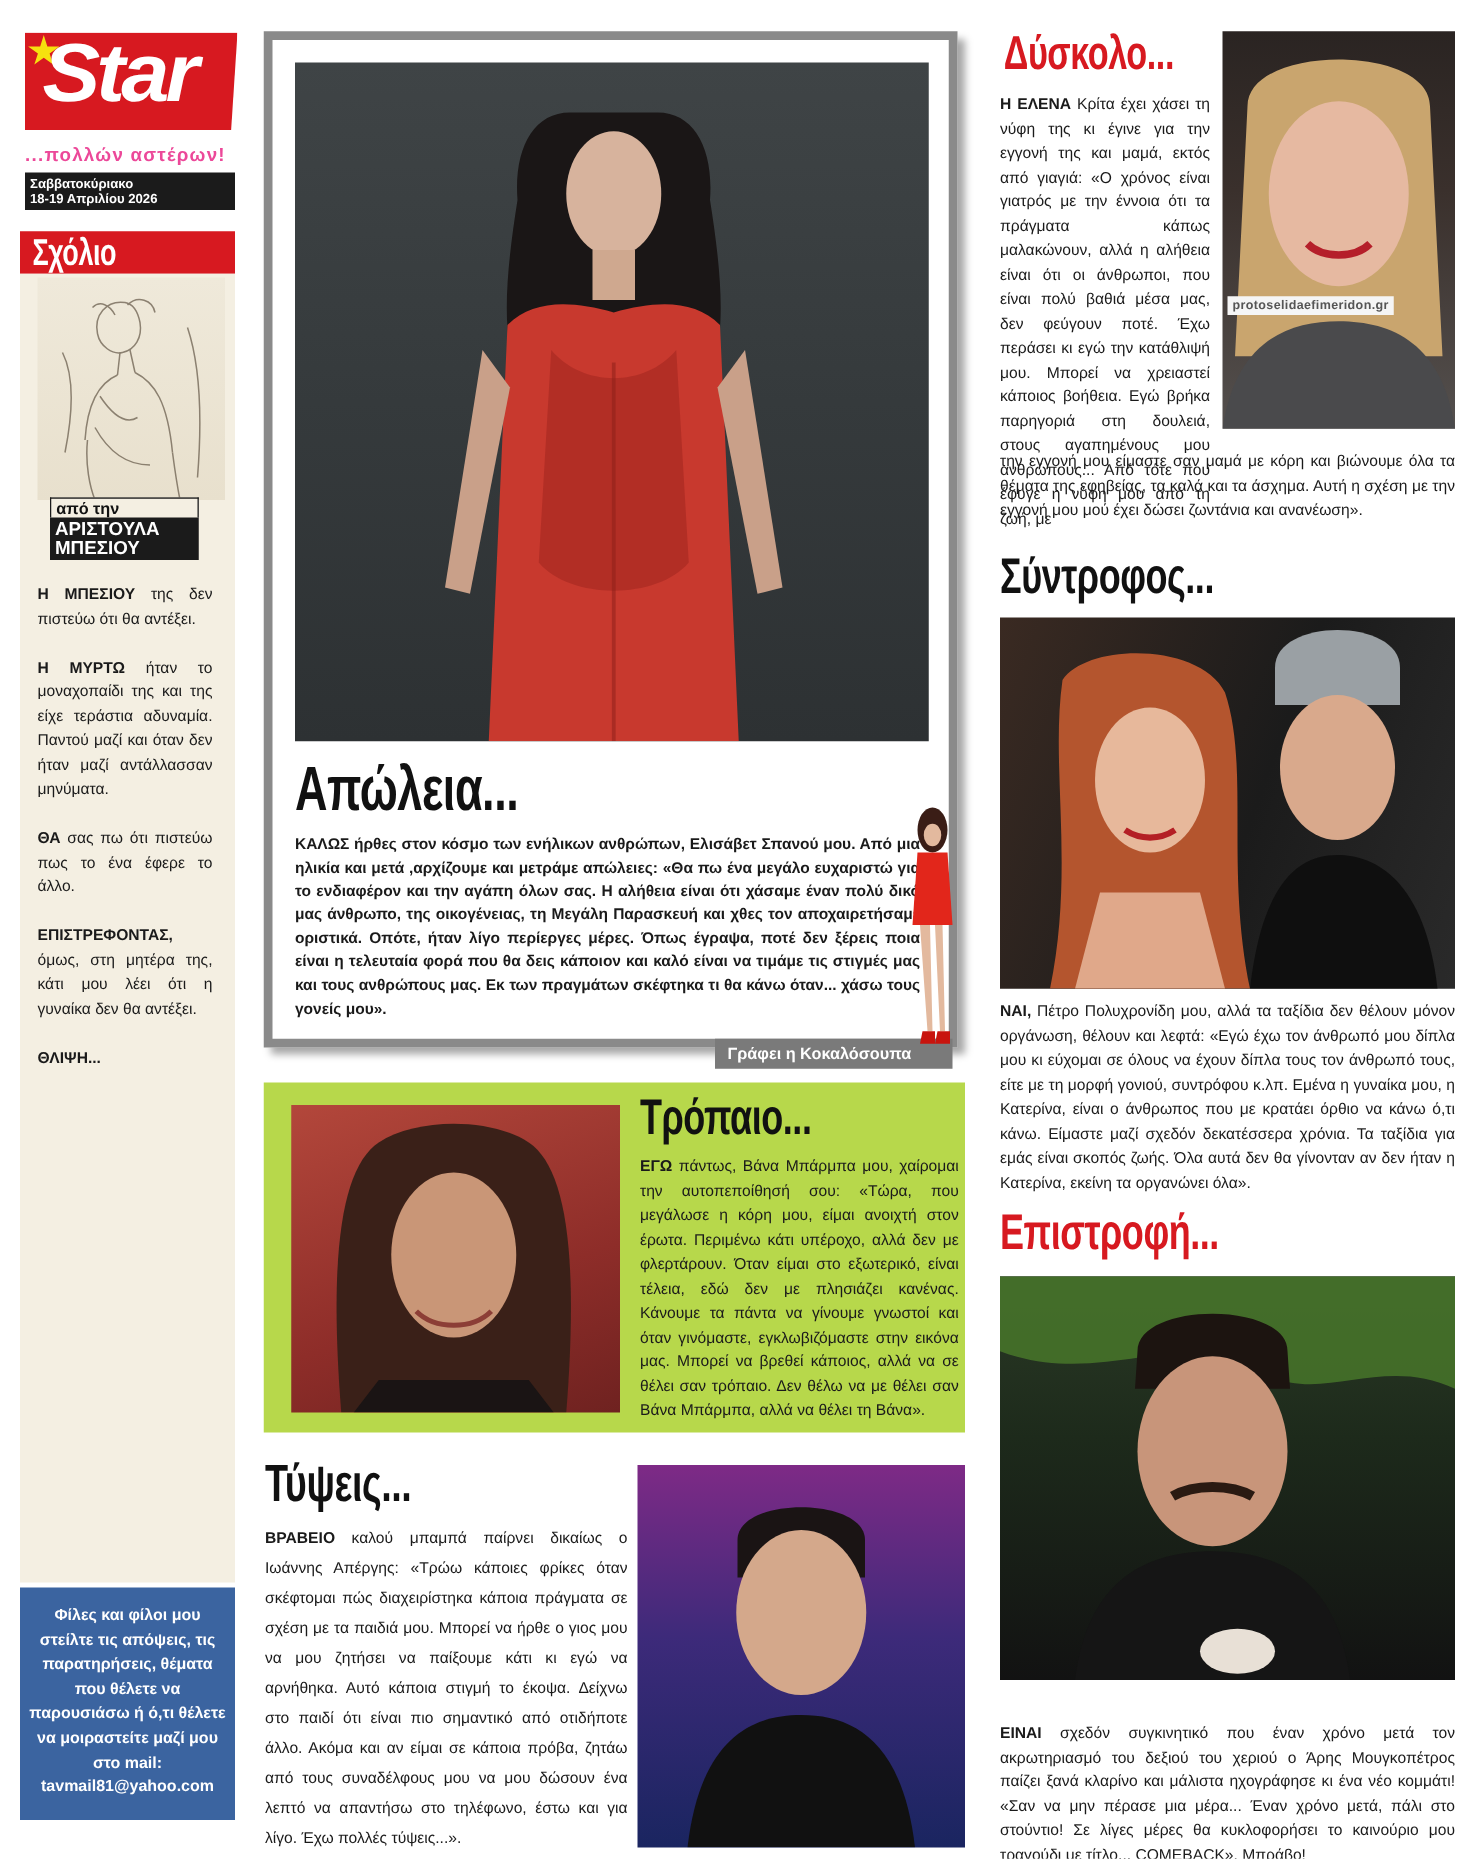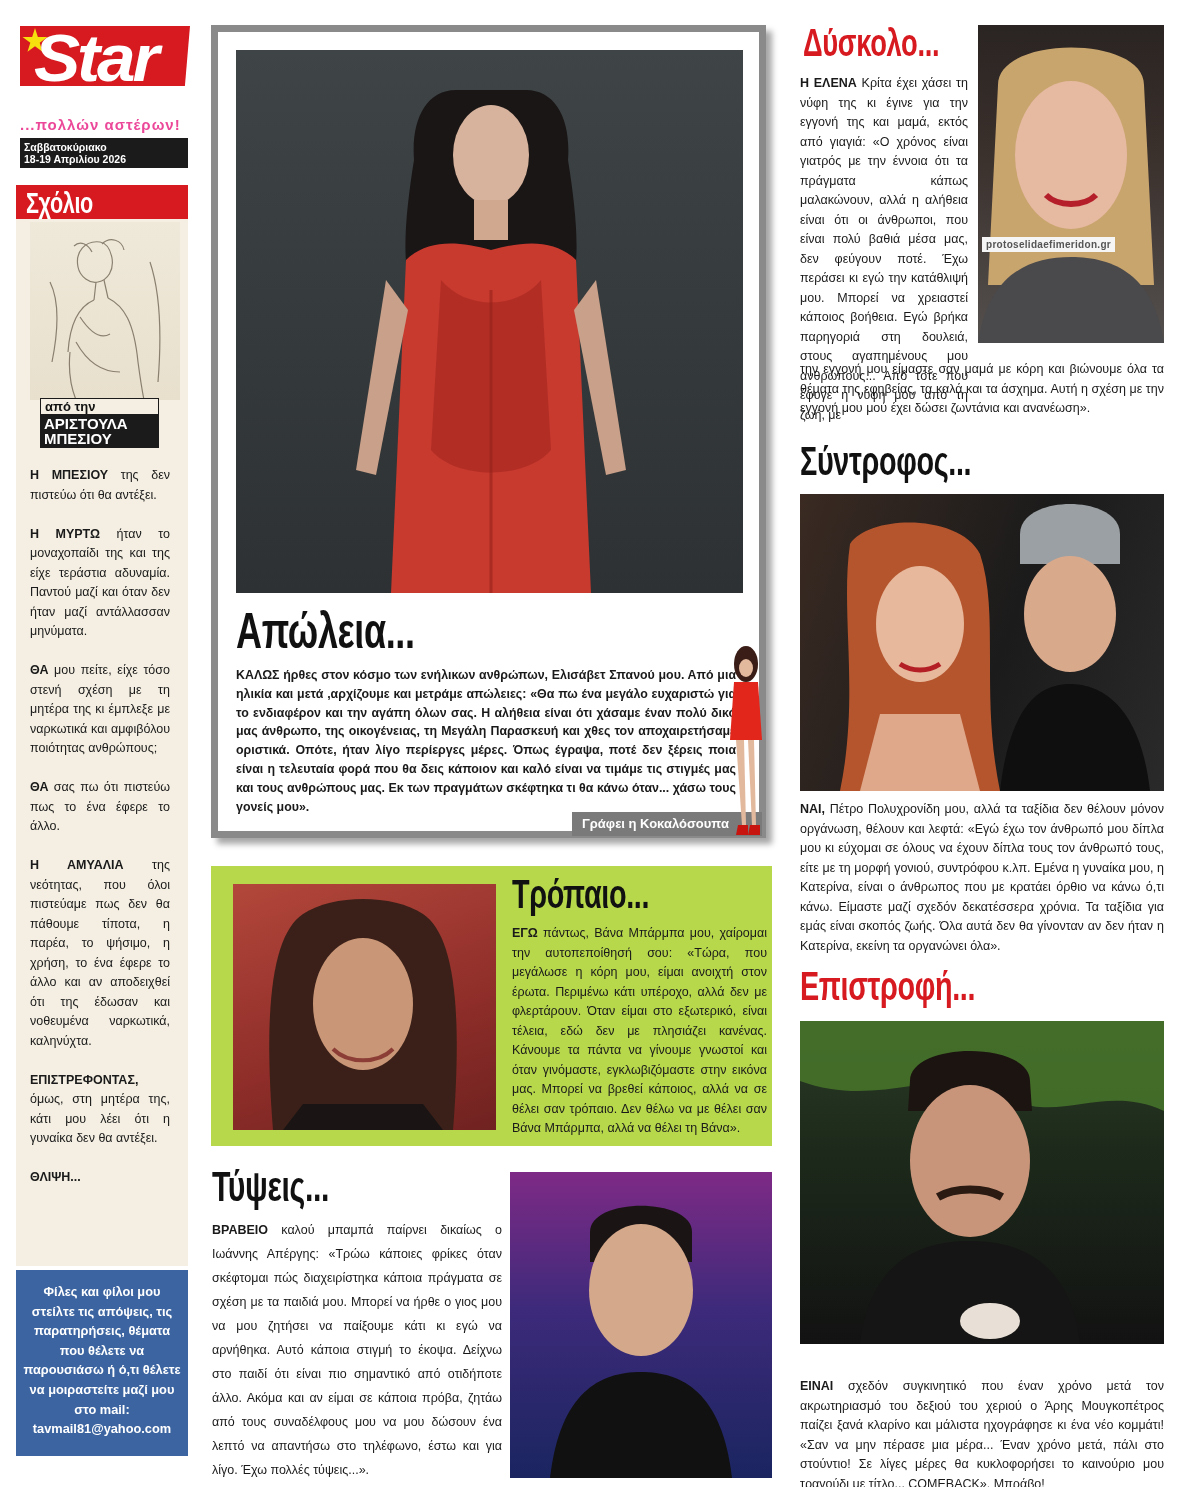--- a/index.html
+++ b/index.html
@@ -25,21 +25,21 @@
     font-family: "Liberation Sans Narrow", "Liberation Sans", sans-serif;
     font-size: 12.5px;
     line-height: 19.5px;
     color: #1a1a1a;
     text-align: justify;
   }
   .body-text b { font-weight: 700; }
 
   
   .logo-box {
-    left: 20px; top: 26px; width: 170px; height: 60px;
+    left: 20px; top: 26px; width: 170px; height: 78px;
     background: #d71920;
     clip-path: polygon(0 0, 100% 0, 97% 100%, 0 100%);
     overflow: hidden;
   }
   .logo-star-word {
     position: absolute; left: 14px; top: -6px;
     font-family: "Liberation Sans", sans-serif; font-weight: 700; font-style: italic;
     font-size: 66px; color: #fff; letter-spacing: -3px;
     transform: scaleX(1.05); transform-origin: left top;
   }
@@ -92,21 +92,21 @@
   }
   .feature-photo {
     left: 236px; top: 50px; width: 507px; height: 543px;
     background: linear-gradient(180deg, #3f4446 0%, #353a3c 50%, #2d3133 100%);
     overflow: hidden;
   }
 
   .feature-title { left: 236px; top: 606px; font-size: 50px; }
   .feature-text { left: 236px; top: 666px; width: 500px; }
   .credit-bar {
-    left: 572px; top: 812px; width: 190px; height: 24px; background: #7a7a7a;
+    left: 572px; top: 831px; width: 190px; height: 24px; background: #7a7a7a;
     color: #fff; font-weight: 700; font-size: 13px; line-height: 24px; padding-left: 10px;
   }
   .caricature { left: 724px; top: 640px; width: 40px; height: 200px; }
 
   
   .green-box { left: 211px; top: 866px; width: 561px; height: 280px; background: #b7d84b; }
   .tropaio-photo {
     left: 233px; top: 884px; width: 263px; height: 246px;
     background: linear-gradient(160deg, #b3473b 0%, #8e2d29 60%, #6f2220 100%);
     overflow: hidden;
@@ -188,23 +188,21 @@
 
 <div class="abs byline-box">
   <span class="byline-apo">από την</span>
   <div>ΑΡΙΣΤΟΥΛΑ</div>
   <div>ΜΠΕΣΙΟΥ</div>
 </div>
 
 <div class="abs body-text left-text">
   <p><b>Η ΜΠΕΣΙΟΥ</b><span> της δεν πιστεύω ότι θα αντέξει.</span></p>
   <p><b>Η ΜΥΡΤΩ</b><span> ήταν το μοναχοπαίδι της και της είχε τεράστια αδυναμία. Παντού μαζί και όταν δεν ήταν μαζί αντάλλασσαν μηνύματα.</span></p>
-  <p><b>ΘΑ</b><span> μου πείτε, είχε τόσο στενή σχέση με τη μητέρα της κι έμπλεξε με ναρκωτικά και αμφιβόλου ποιότητας ανθρώπους;</span></p>
   <p><b>ΘΑ</b><span> σας πω ότι πιστεύω πως το ένα έφερε το άλλο.</span></p>
-  <p><b>Η ΑΜΥΑΛΙΑ</b><span> της νεότητας, που όλοι πιστεύαμε πως δεν θα πάθουμε τίποτα, η παρέα, το ψήσιμο, η χρήση, το ένα έφερε το άλλο και αν αποδειχθεί ότι της έδωσαν και νοθευμένα ναρκωτικά, καληνύχτα.</span></p>
   <p><b>ΕΠΙΣΤΡΕΦΟΝΤΑΣ,</b><span> όμως, στη μητέρα της, κάτι μου λέει ότι η γυναίκα δεν θα αντέξει.</span></p>
   <p><b>ΘΛΙΨΗ...</b><span></span></p>
 </div>
 
 <div class="abs mail-box">
   <div>Φίλες και φίλοι μου στείλτε τις απόψεις, τις παρατηρήσεις, θέματα που θέλετε να παρουσιάσω ή ό,τι θέλετε να μοιραστείτε μαζί μου στο mail:</div>
   <div>tavmail81@yahoo.com</div>
 </div>
 
 <div class="abs feature-frame"></div>

